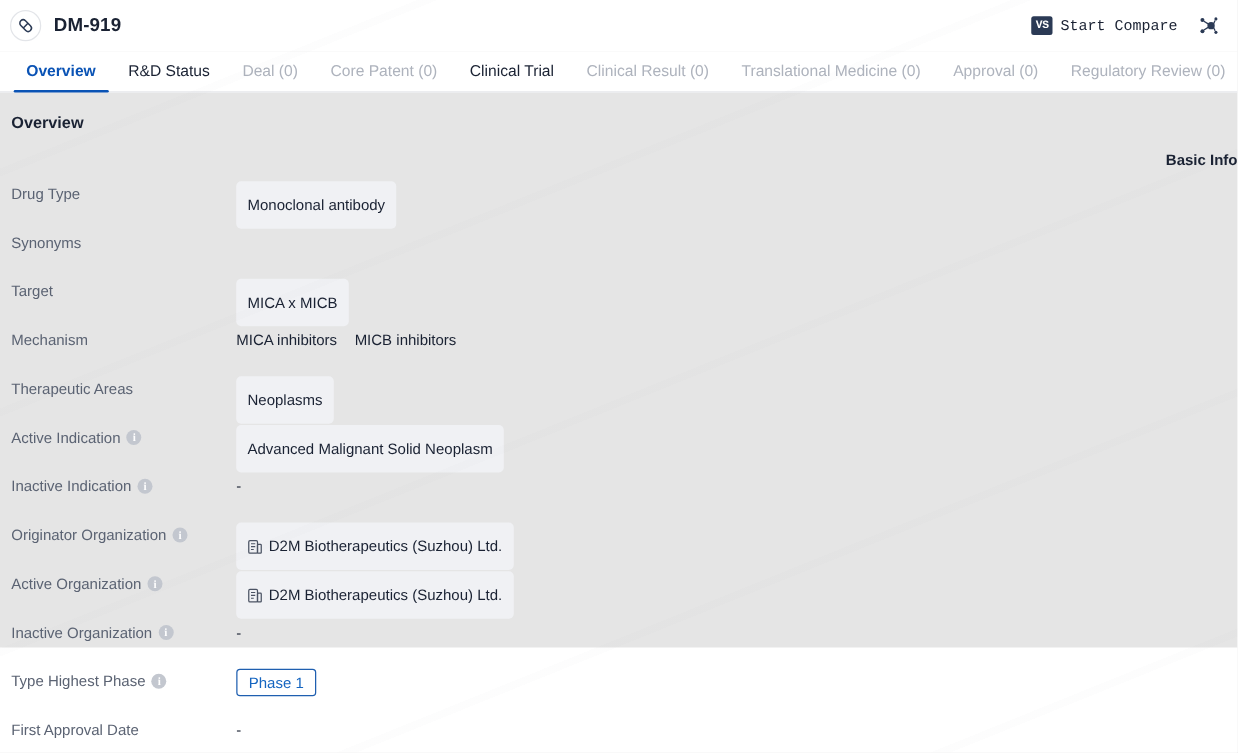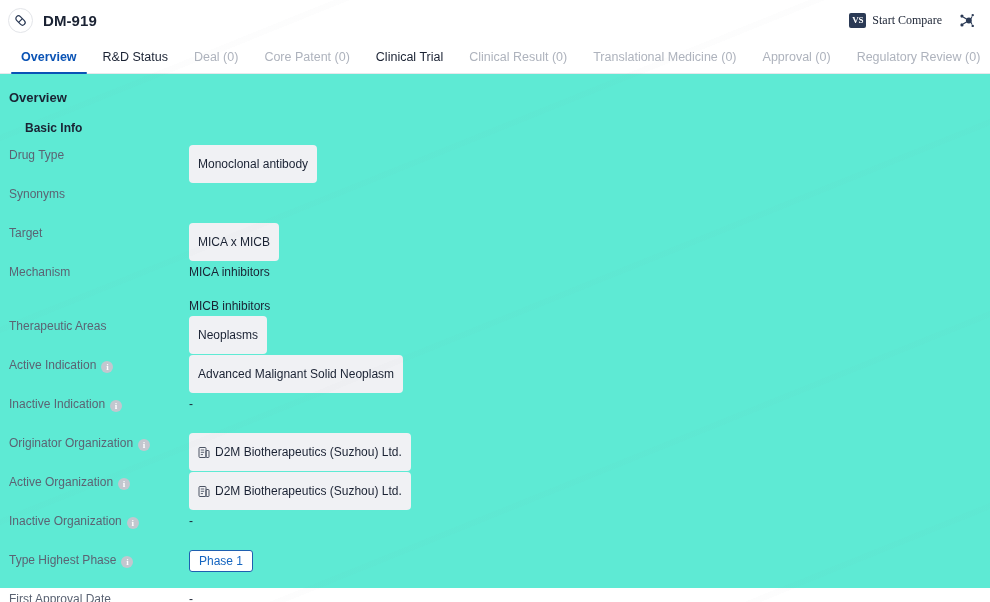--- a/index.html
+++ b/index.html
@@ -30,22 +30,22 @@
         rgba(120,125,135,0.055) 86px,
         rgba(120,125,135,0.055) 92px,
         rgba(0,0,0,0) 92px,
         rgba(0,0,0,0) 178px
       );
   }
 
   .page {
     position: relative;
     width: 990px;
-    height: 588px;
-    background: #5eead4;
+    height: 518px;
+    background: #e5e5e5;
     z-index: 1;
   }
 
   
   .header {
     position: relative;
     height: 41px;
     display: flex;
     align-items: center;
     padding: 0 14px 0 8px;
@@ -80,21 +80,21 @@
     gap: 14px;
   }
   .compare-btn {
     display: flex;
     align-items: center;
     gap: 6px;
     cursor: pointer;
     background: none;
     border: none;
     padding: 0;
-    font-family: Liberation Serif, serif;
+    font-family: Liberation Mono, monospace;
   }
   .vs-badge {
     width: 17px; height: 15px;
     background: #2b3a55;
     border-radius: 2px;
     color: #fff;
     font-size: 9px;
     font-weight: bold;
     line-height: 15px;
     text-align: center;
@@ -165,36 +165,37 @@
     color: #1a2233;
     padding-left: 9px;
     margin-bottom: 16px;
   }
   .subsection-title {
     font-size: 12px;
     font-weight: bold;
     color: #1a2233;
     padding-left: 25px;
     margin-bottom: 10px;
+    text-align: right;
   }
 
   .rows { display: block; }
   .row {
     display: flex;
     align-items: flex-start;
     min-height: 39px;
     padding-left: 9px;
   }
   .row-label {
     width: 180px;
     flex: none;
     font-size: 12px;
     color: #5b6373;
     display: flex;
-    align-items: flex-end;
+    align-items: center;
     gap: 5px;
     padding-top: 2px;
     line-height: 16px;
   }
   .info-icon {
     width: 12px; height: 12px;
     border-radius: 50%;
     background: #c3c7cf;
     color: #fff;
     font-size: 9px;
@@ -245,21 +246,20 @@
     font-size: 12px;
     color: #1a2233;
     line-height: 20px;
     white-space: nowrap;
   }
   .plain-value.dash { color: #1a2233; }
   .value-group {
     display: inline-flex;
     gap: 14px;
     align-items: flex-start;
-    flex-direction: column;
   }
 </style>
 </head>
 <body>
 
 <div class="page">
 
   <div class="header">
     <div class="header-left">
       <div class="drug-avatar">

